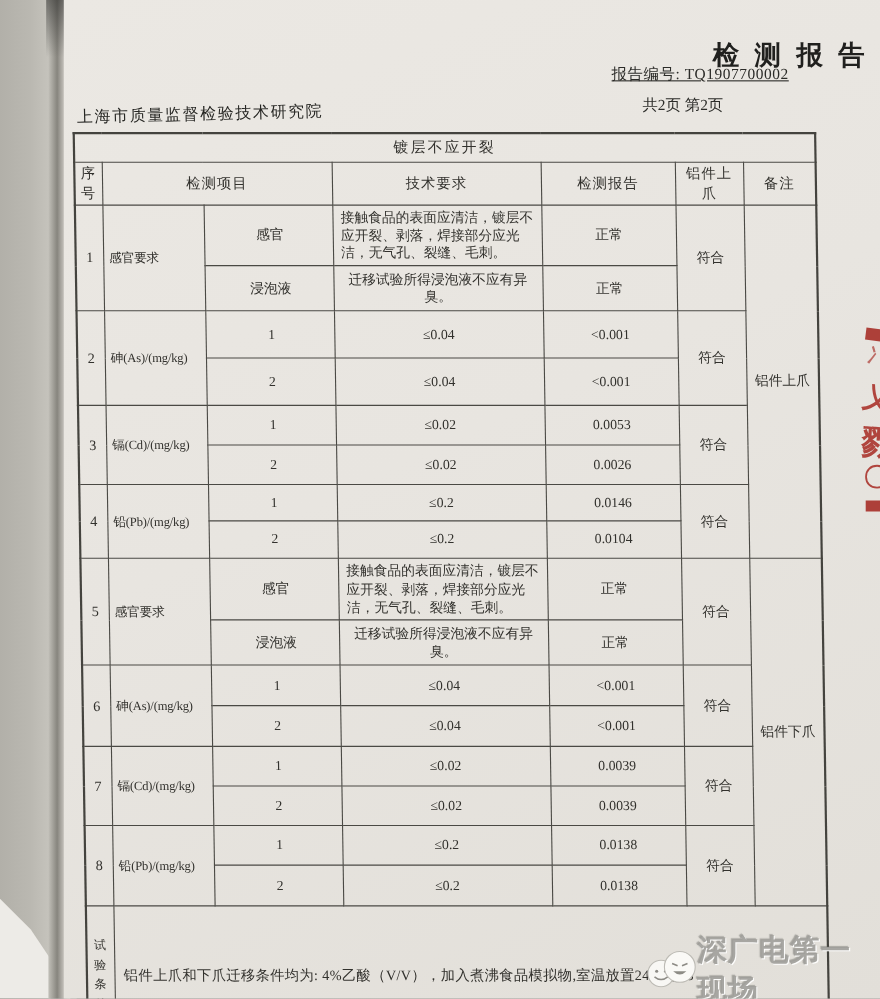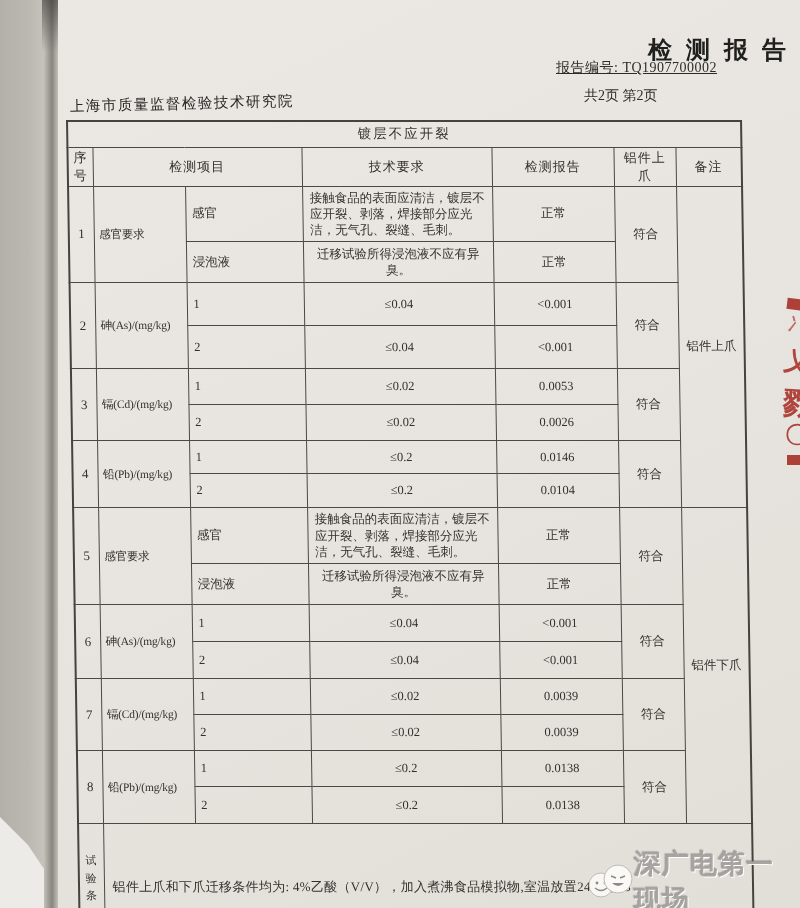--- a/index.html
+++ b/index.html
@@ -28,21 +28,21 @@
   
   .tableWrap{position:absolute;left:66px;top:120px;transform:skewX(.9deg);transform-origin:0 0;}
   table{border-collapse:collapse;table-layout:fixed;width:674px;color:#32312d;
         font-size:12.5px;border:2px solid #44433e;}
   td{border:1px solid #4a4944;vertical-align:middle;text-align:center;
      padding:1px 3px;overflow:hidden;}
   .tcaption td{font-size:13.5px;letter-spacing:2px;}
   .thead td{font-size:13px;letter-spacing:1px;}
   .cell-serial{font-size:13px;}
   .cell-item{text-align:left;padding-left:5px;font-size:11.5px;white-space:nowrap;letter-spacing:-.2px;}
-  .cell-sub{text-align:left;padding-left:6px;font-size:12.5px;}
+  .cell-sub{text-align:center;padding-left:6px;font-size:12.5px;}
   .req-long{text-align:left;padding:3px 7px;line-height:1.3;font-size:12.5px;}
   .req-center{padding:3px 7px;line-height:1.3;font-size:12.5px;}
   .cond-label{font-size:11px;line-height:1.6;padding:0;letter-spacing:1px;}
   .cond-text{text-align:left;padding-left:8px;font-size:13px;letter-spacing:.3px;}
   
   .watermark{position:absolute;left:588px;top:846px;z-index:6;display:flex;align-items:center;}
   .wm-icons{position:relative;width:46px;height:36px;flex:0 0 auto;}
   .wm-icons svg{position:absolute;}
   .wm-text{font-family:"Liberation Sans","DejaVu Sans",sans-serif;font-size:27px;font-weight:700;
       letter-spacing:1px;color:rgba(160,158,154,.92);

